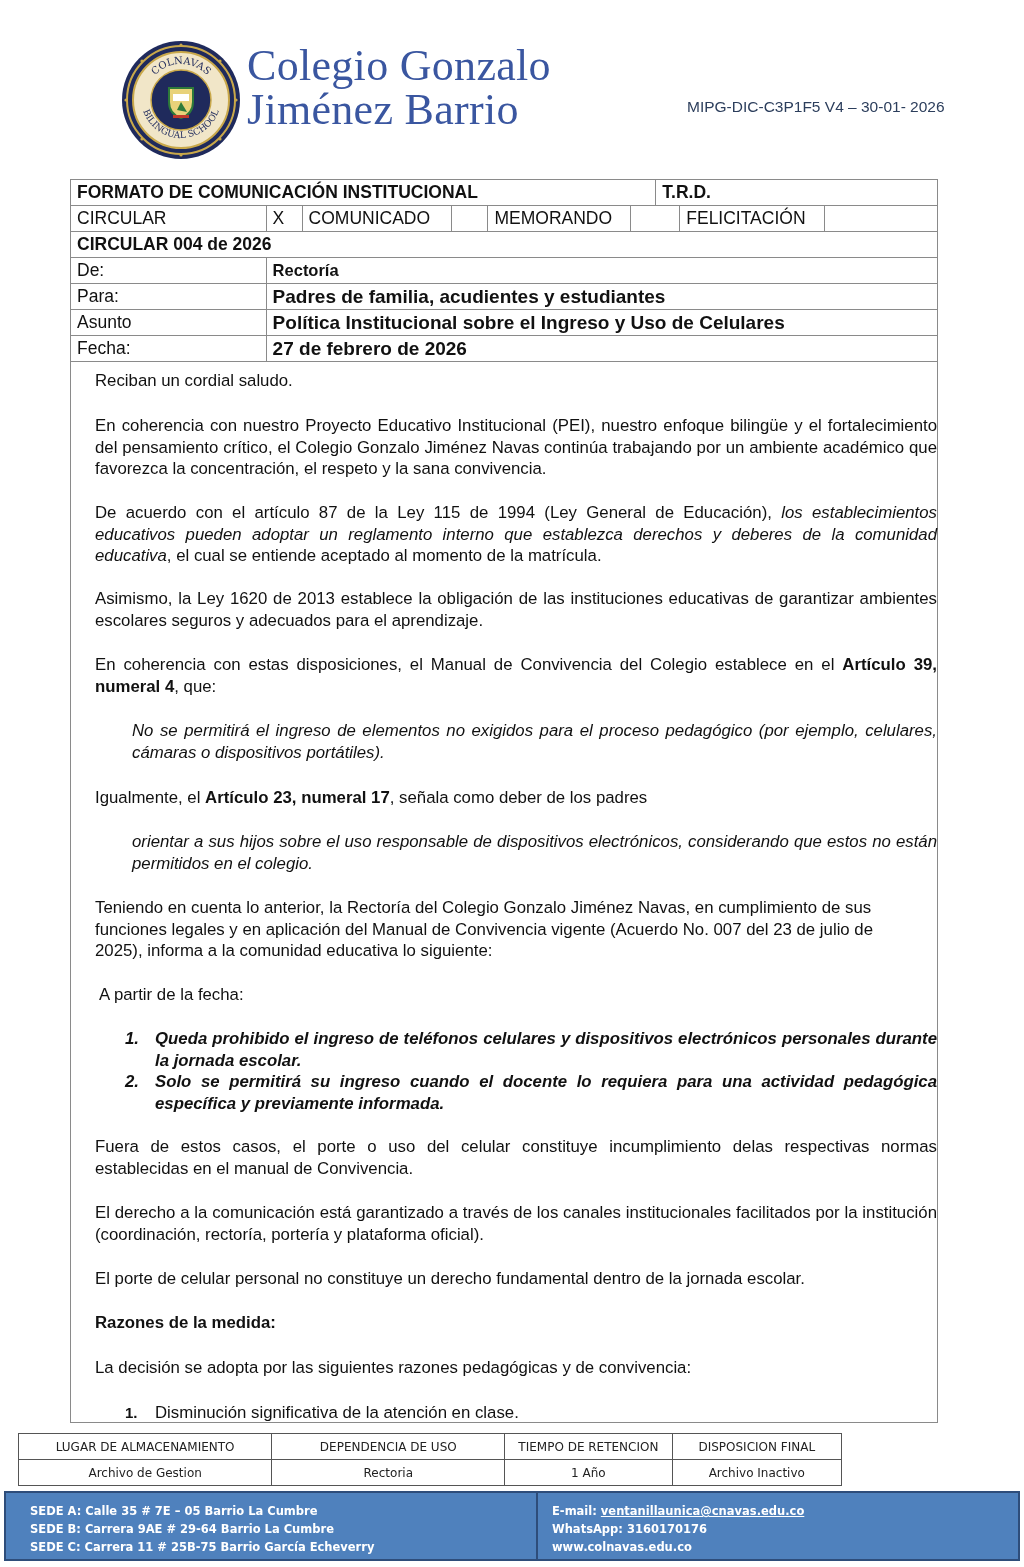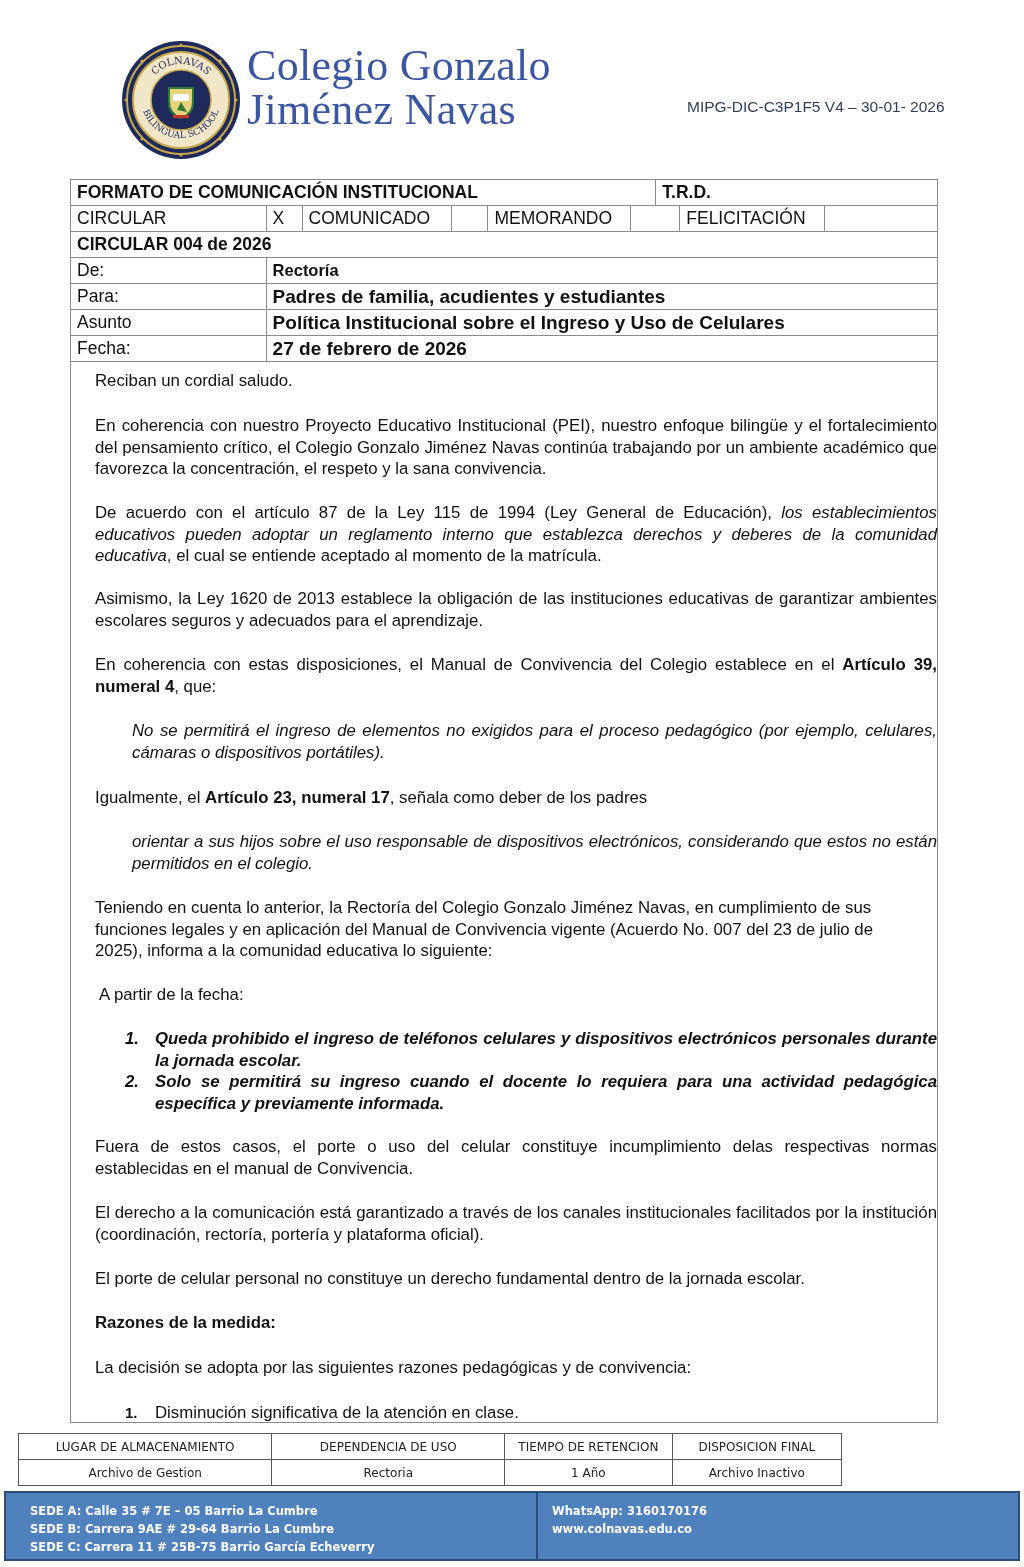--- a/index.html
+++ b/index.html
@@ -79,21 +79,21 @@
     <text font-family="DejaVu Serif, serif" font-size="10" fill="#1f2a5c">
       <textPath href="#topArc" startOffset="50%" text-anchor="middle">COLNAVAS</textPath>
     </text>
     <text font-family="DejaVu Serif, serif" font-size="9" fill="#1f2a5c">
       <textPath href="#botArc" startOffset="50%" text-anchor="middle">BILINGUAL SCHOOL</textPath>
     </text>
   </svg>
 </div>
 <div class="school-name">
   <div>Colegio Gonzalo</div>
-  <div>Jiménez Navas</div>
+  <div>Jiménez Barrio</div>
 </div>
 <div class="doc-code">MIPG-DIC-C3P1F5 V4 – 30-01- 2026</div>
 
 <div class="frame"></div>
 
 <table class="form">
   <colgroup>
     <col style="width:196px">
       <col style="width:36px">
       <col style="width:149px">
@@ -205,15 +205,16 @@
   </tr>
 </tbody>
   </table>
 
 <div class="contact left">
   <div>SEDE A:  Calle 35 # 7E – 05 Barrio La Cumbre</div>
   <div>SEDE B: Carrera 9AE # 29-64 Barrio La Cumbre</div>
   <div>SEDE C: Carrera 11  # 25B-75 Barrio García Echeverry</div>
 </div>
 <div class="contact right">
+  <div><span>E-mail: </span><span class="u">ventanillaunica@cnavas.edu.co</span></div>
   <div>WhatsApp: 3160170176</div>
   <div>www.colnavas.edu.co</div>
 </div>
 
 </body></html>

